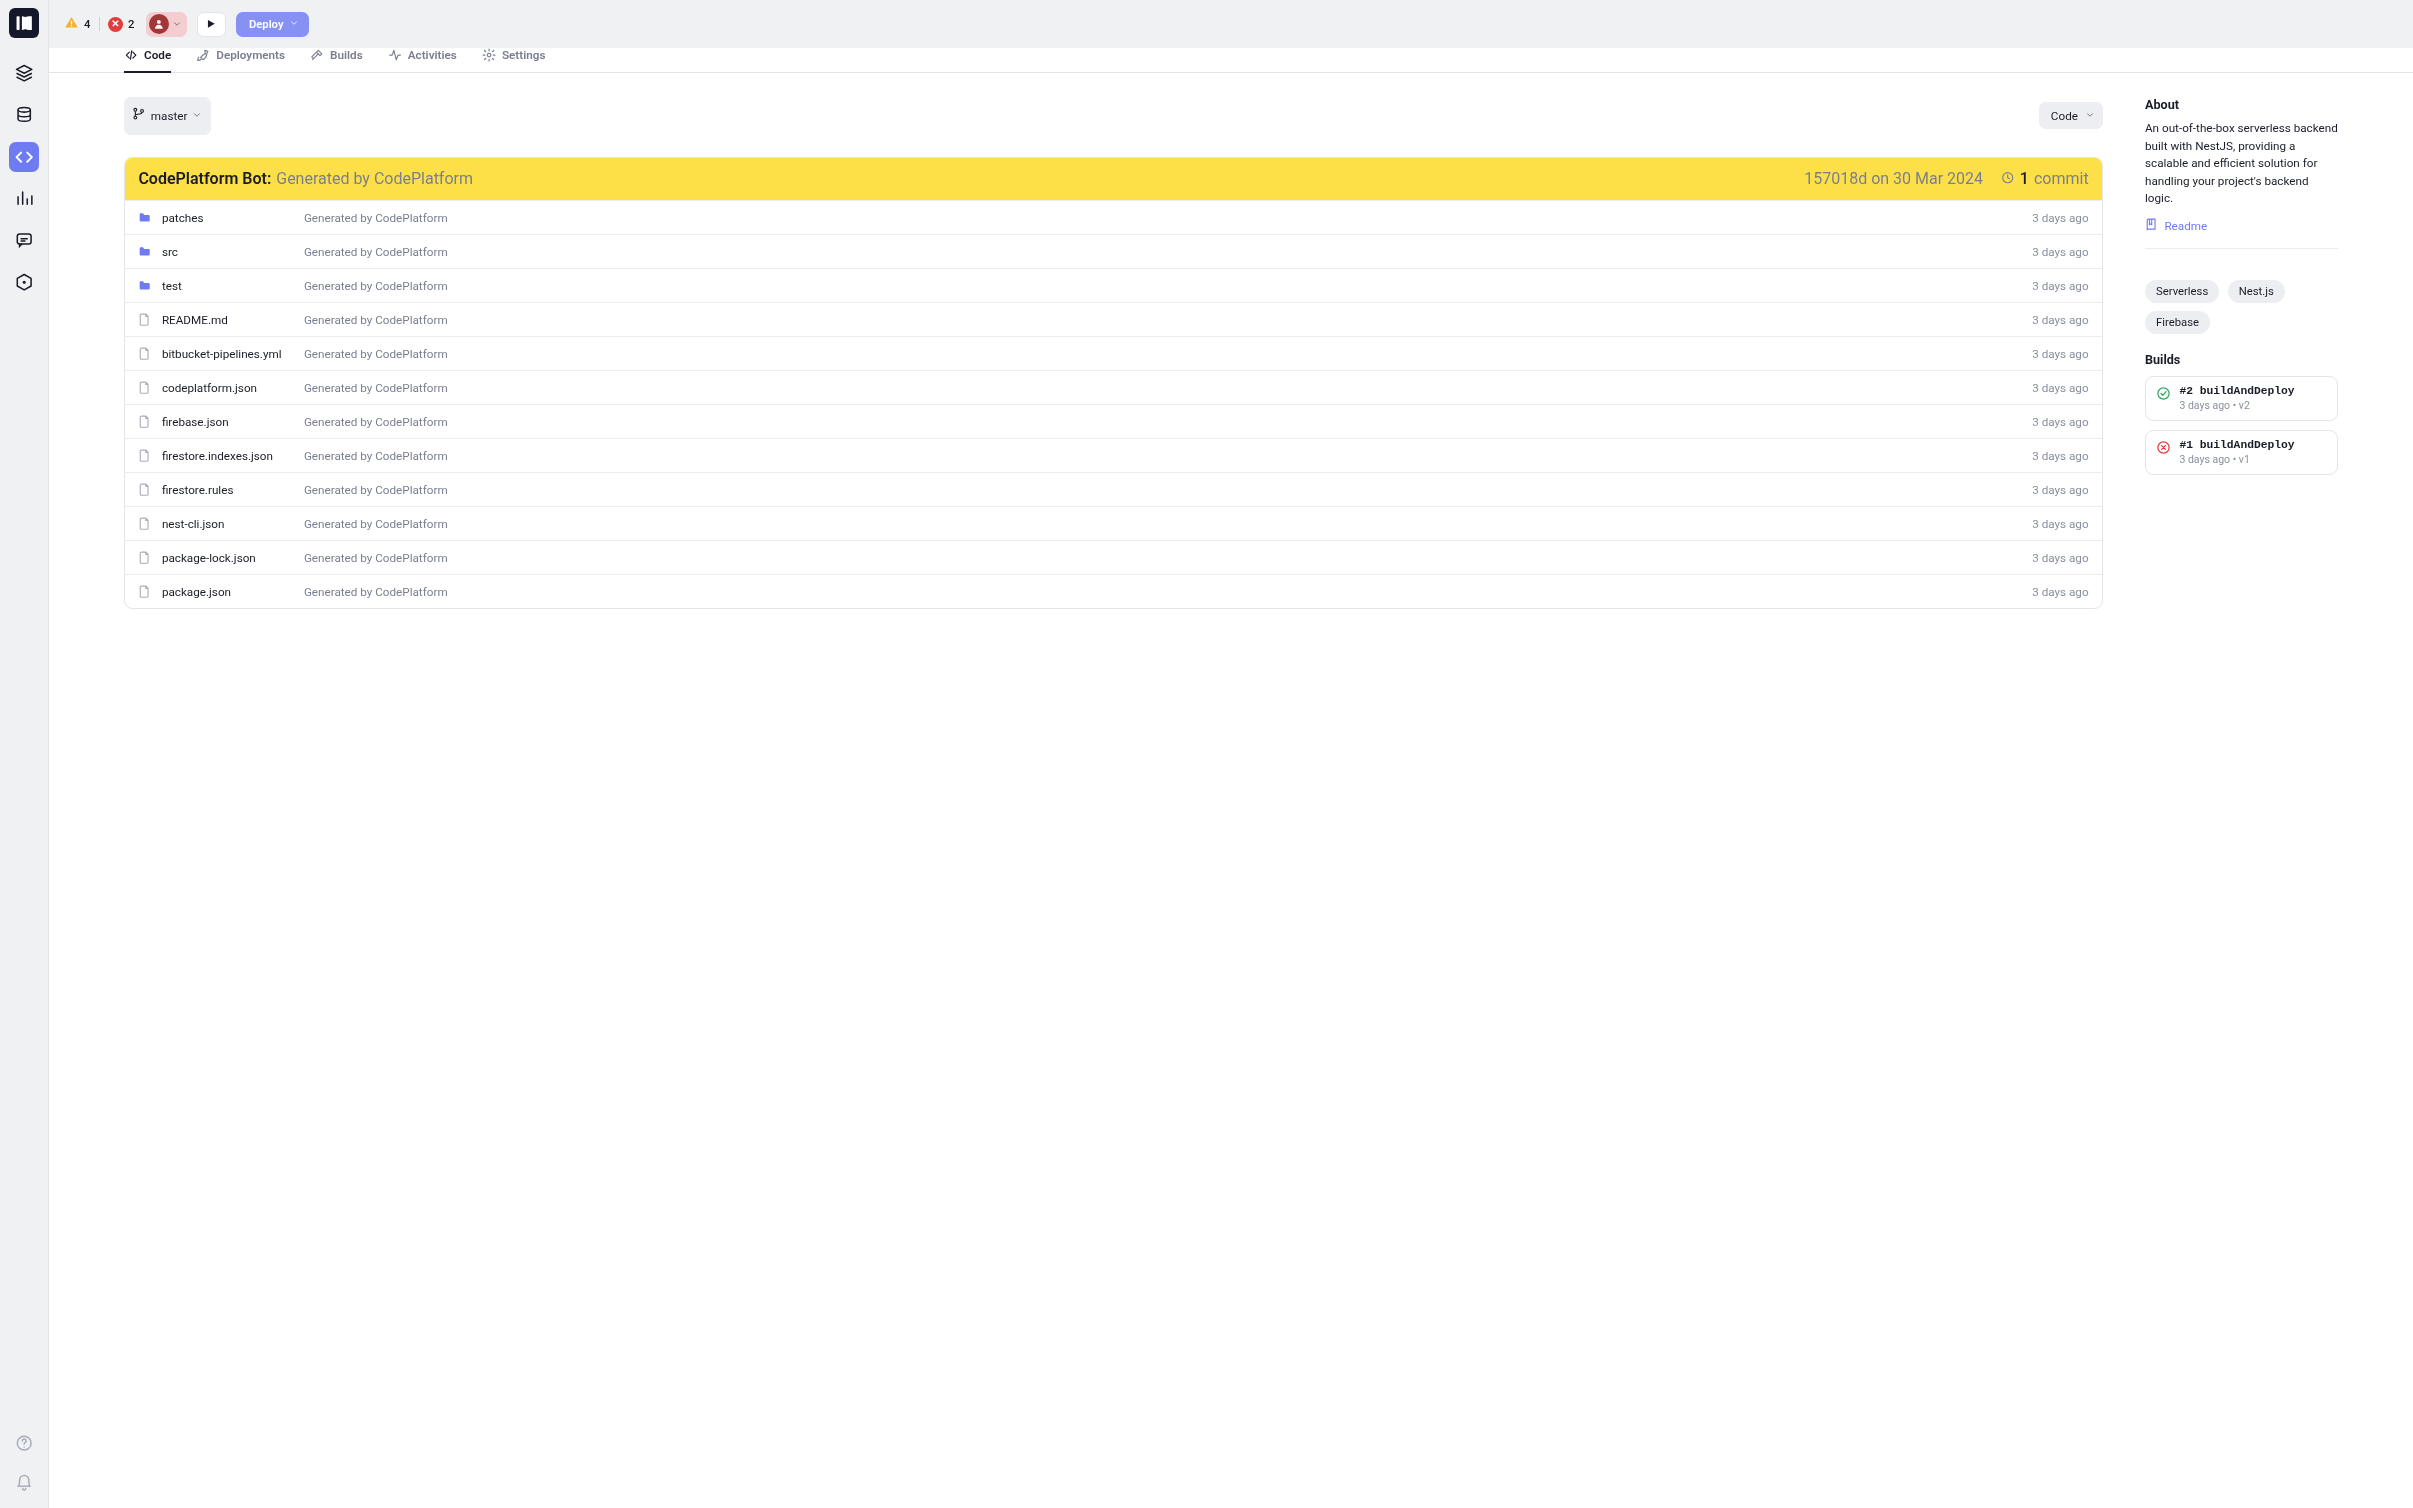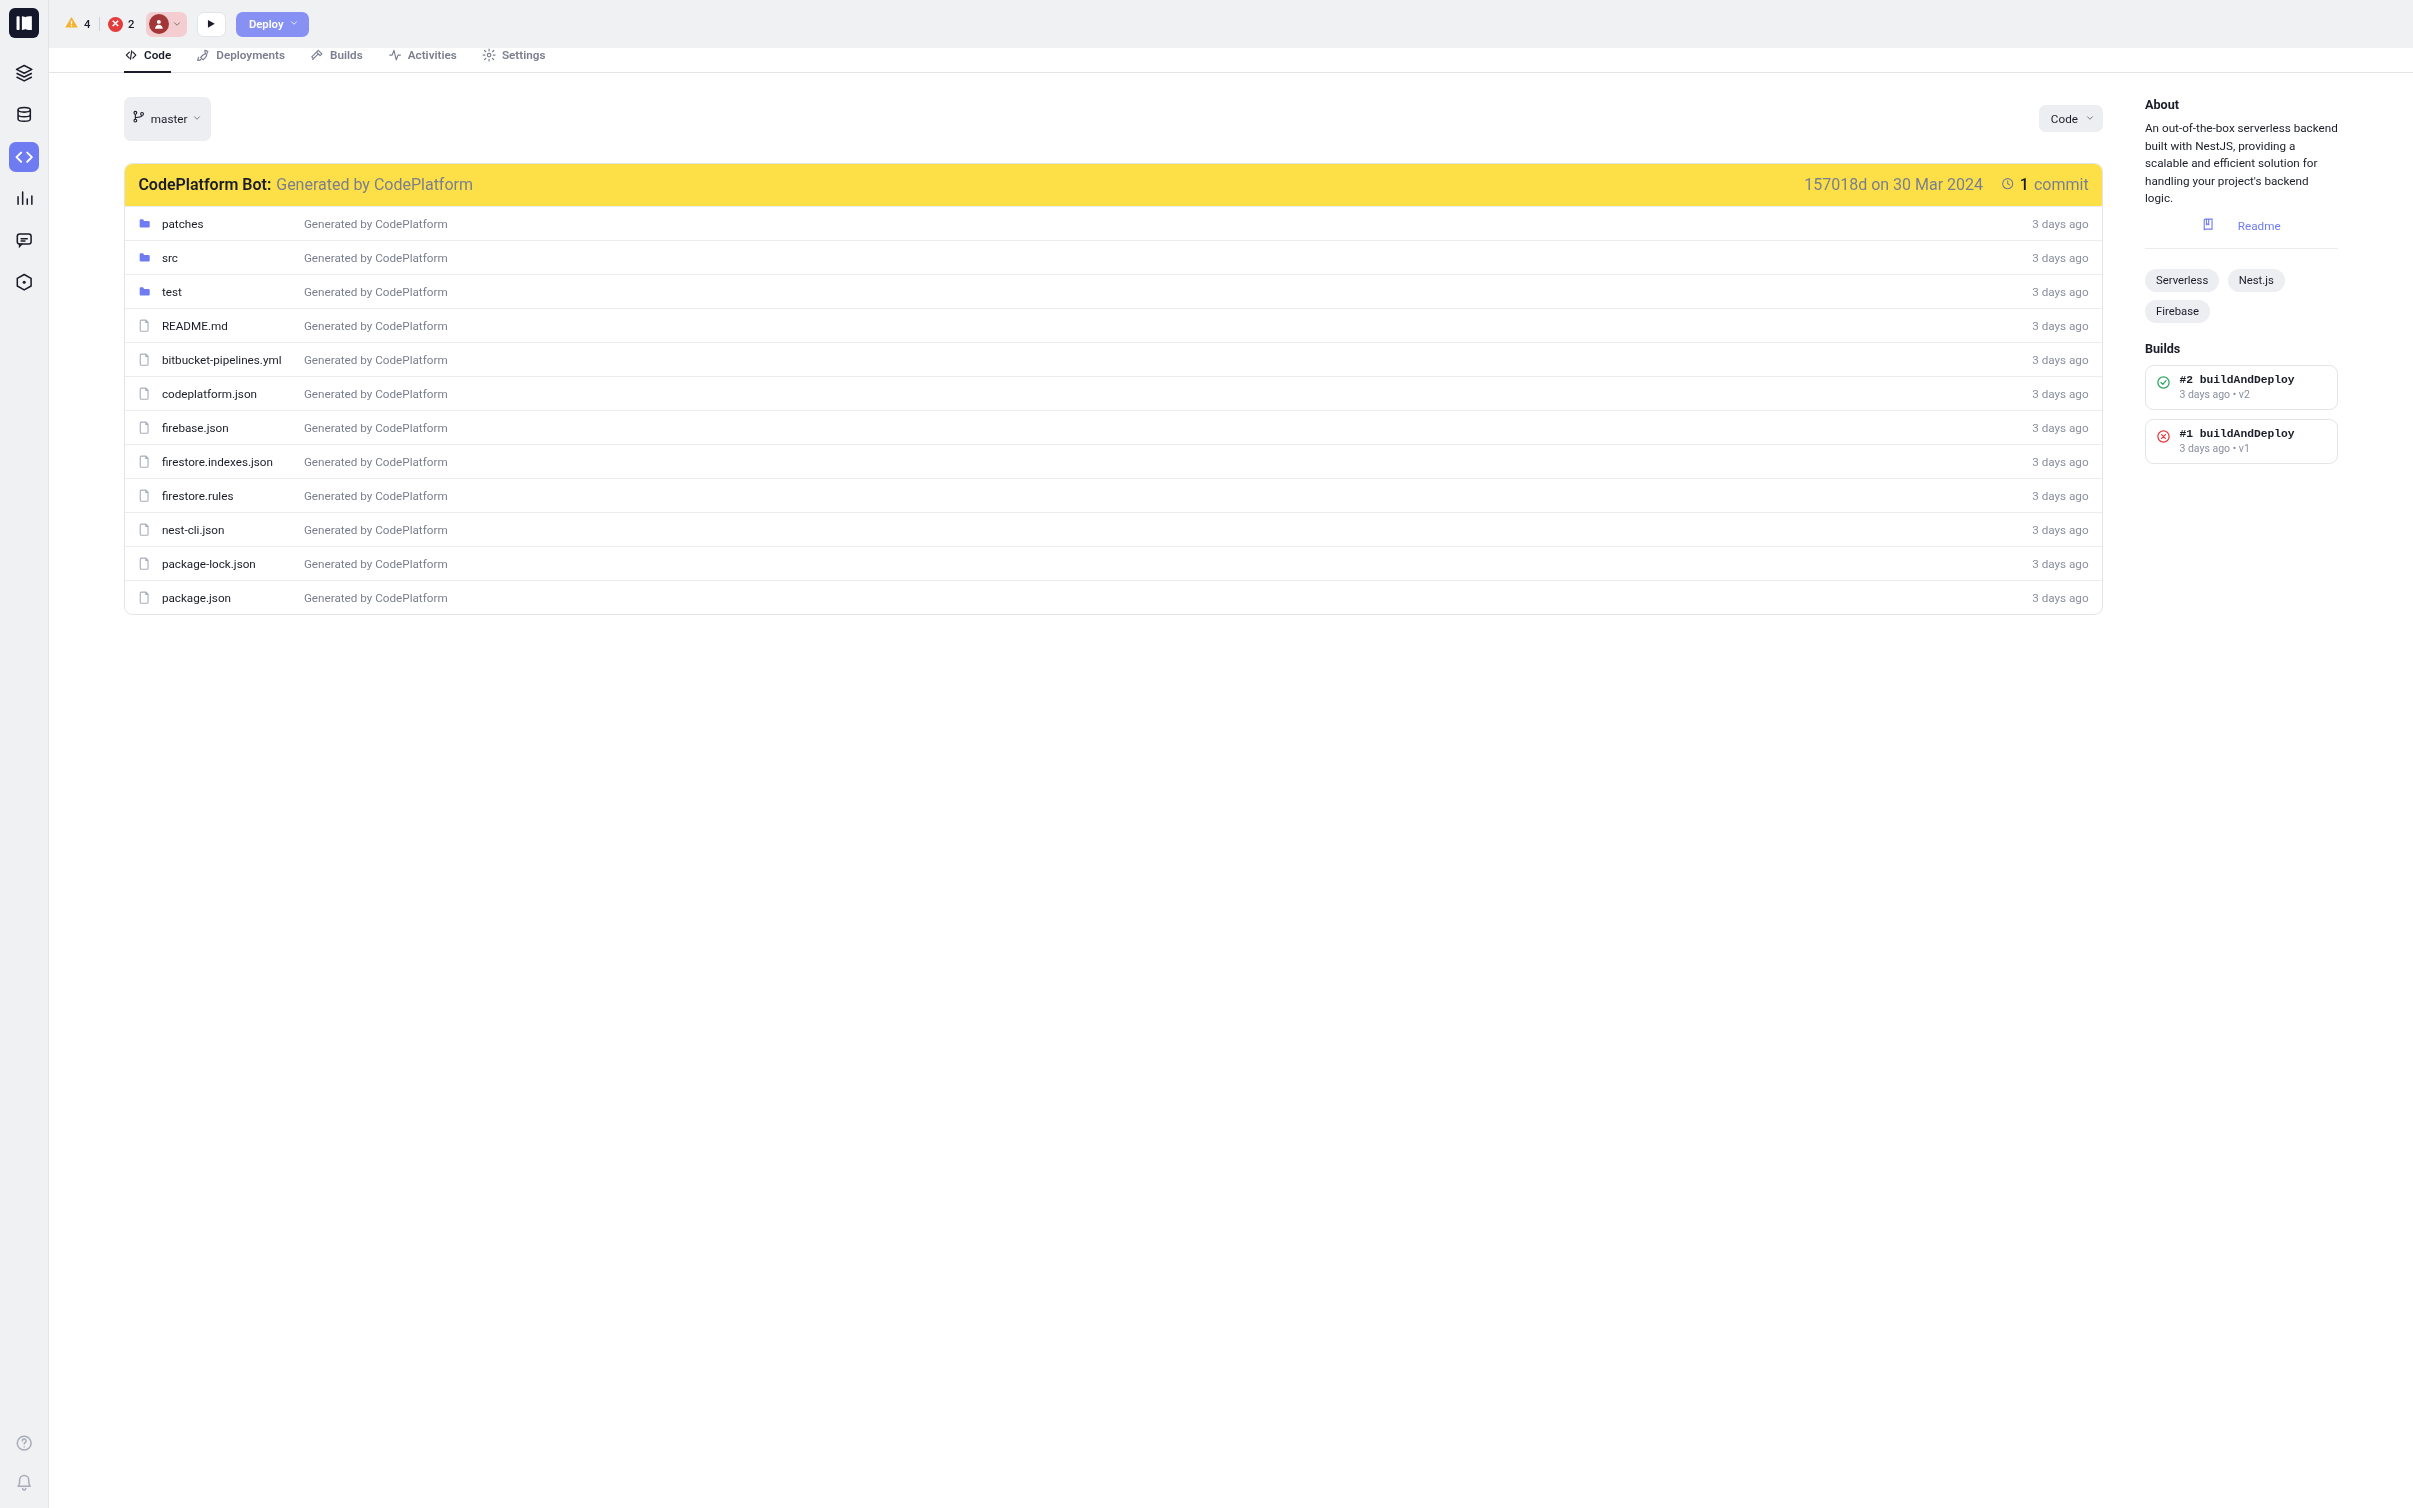--- a/index.html
+++ b/index.html
@@ -62,21 +62,21 @@
     .subtab { display:flex; align-items:center; gap:5.9px; font-size:11.7px; font-weight:600; color:#7a7f90; padding-bottom:10px; cursor:pointer; position:relative; }
     .subtab svg { width:14.2px; height:14.2px; }
     .subtab.active { color:#1a1d29; }
     .subtab.active::after { content:''; position:absolute; left:0; right:0; bottom:-0.8px; height:1.7px; background:#1a1d29; }
 
     .body-cols { display:flex; padding:23.5px 75px 34px 75px; gap:42px; align-items:flex-start; }
     .left-col { flex:1; min-width:0; }
     .right-col { width:193px; flex-shrink:0; }
 
     .toolbar-row { display:flex; align-items:center; margin-bottom:22px; }
-    .branch-pill { height:44px; background:#edeef2; border-radius:6.7px; display:flex; align-items:center; padding:0 8.4px 0 8.4px; gap:5px; font-size:11.7px; cursor:pointer; }
+    .branch-pill { height:38px; background:#edeef2; border-radius:6.7px; display:flex; align-items:center; padding:0 8.4px 0 8.4px; gap:5px; font-size:11.7px; cursor:pointer; }
     .branch-pill svg { width:13.4px; height:13.4px; }
     .branch-pill .chev svg { width:10px; height:10px; color:#5e6373; }
     .tb-spacer { flex:1; }
     .code-dd { height:27px; background:#edeef2; border-radius:6.7px; display:flex; align-items:center; padding:0 8.4px 0 11.7px; gap:6.7px; font-size:11.7px; cursor:pointer; }
     .code-dd .chev svg { width:10px; height:10px; color:#5e6373; }
 
     
     .file-table { border:0.8px solid #e3e4e8; border-radius:8.4px; overflow:hidden; }
     .file-head { background:#fde047; padding:11.7px 13.4px; display:flex; align-items:center; font-size:16px; }
     .file-head .author { font-weight:600; margin-right:5px; }
@@ -92,21 +92,21 @@
     .file-ico svg { width:13.4px; height:13.4px; }
     .folder-ico { color:#6f7cf1; }
     .doc-ico { color:#a8adba; }
     .file-name { width:142px; color:#1a1d29; white-space:nowrap; overflow:hidden; text-overflow:ellipsis; }
     .file-msg  { flex:1; color:#7a7f90; }
     .file-when { color:#8a8f9f; text-align:right; }
 
     
     .about-h { font-size:12.6px; font-weight:700; margin-bottom:8.4px; }
     .about-p { font-size:11.7px; line-height:1.5; color:#1a1d29; margin-bottom:10px; }
-    .readme-link { display:flex; align-items:center; gap:22px; font-size:11.7px; color:#6f7cf1; cursor:pointer; padding-bottom:13.4px; border-bottom:0.8px solid #ebecf0; margin-bottom:20px;justify-content:center; }
+    .readme-link { display:flex; align-items:center; gap:6px; font-size:11.7px; color:#6f7cf1; cursor:pointer; padding-bottom:13.4px; border-bottom:0.8px solid #ebecf0; margin-bottom:31px; }
     .readme-link svg { width:13.4px; height:13.4px; }
     .tags { display:flex; flex-wrap:wrap; gap:8.4px; margin-bottom:18.4px; }
     .tag { background:#edeef2; border-radius:13.4px; padding:5px 11px; font-size:11.3px; color:#1a1d29; }
 
     .builds-h { font-size:12.6px; font-weight:700; margin-bottom:8.4px; }
     .build-card { border:0.8px solid #e3e4e8; border-radius:8.4px; padding:8.4px 10px; display:flex; gap:8.4px; margin-bottom:8.4px; cursor:pointer; }
     .build-ico { width:15px; height:15px; flex-shrink:0; margin-top:0.8px; }
     .build-ico.ok { color:#2fa564; }
     .build-ico.fail { color:#e33c3c; }
     .build-ico svg { width:15px; height:15px; }

